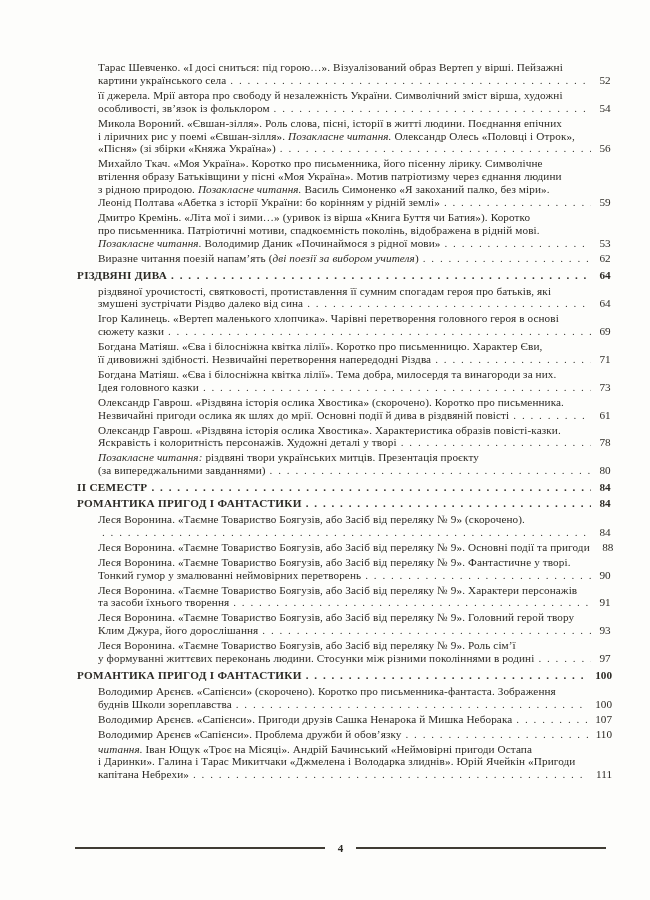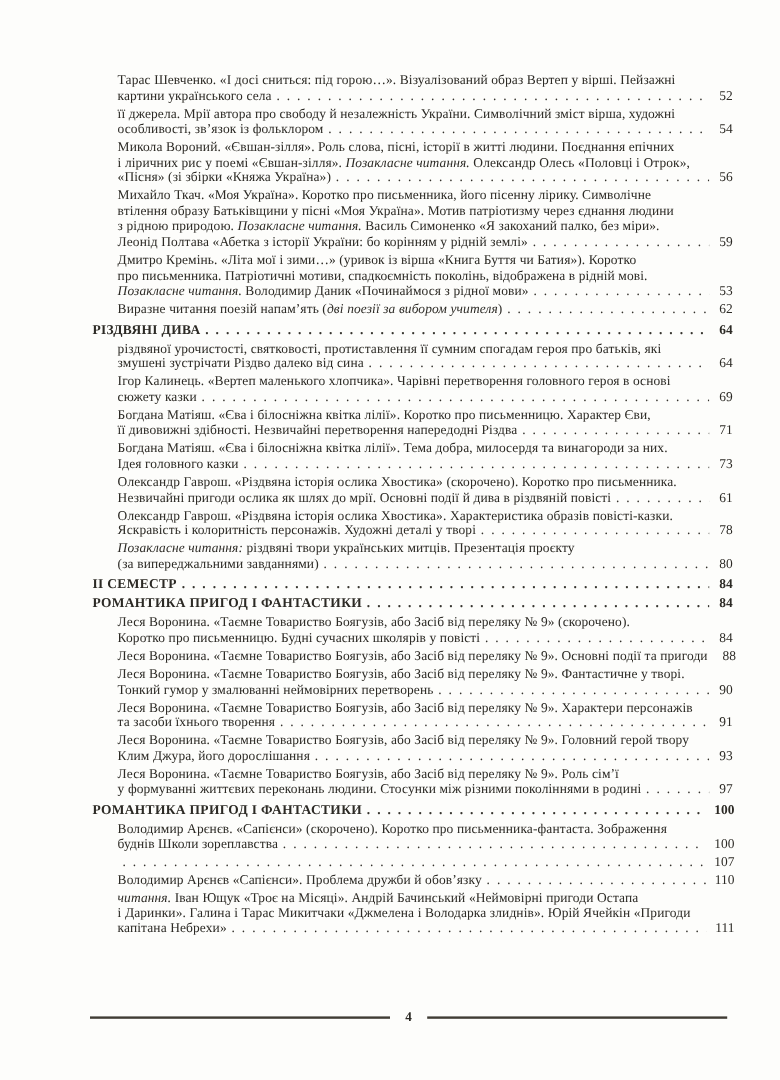--- a/index.html
+++ b/index.html
@@ -211,21 +211,20 @@
           <span class="txt"><span>РОМАНТИКА ПРИГОД І ФАНТАСТИКИ</span></span>
           <span class="dots">. . . . . . . . . . . . . . . . . . . . . . . . . . . . . . . . . . . . . . . . . . . . . . . . . . . . . . . . . . . . . . . . . . . . . . . . . . . . . . . . . . . . . . . . . . . . . . . . . . . . . . . . . . . . . . . . . . . . . . . . </span>
           <span class="pg">84</span>
         </div>
       </div>
       <div class="entry">
         <div class="line">
           <span class="txt"><span>Леся Воронина. «Таємне Товариство Боягузів, або Засіб від переляку № 9» (скорочено).</span></span>
         </div>
         <div class="line">
-          <span class="txt"><span>Коротко про письменницю. Будні сучасних школярів у повісті</span></span>
           <span class="dots">. . . . . . . . . . . . . . . . . . . . . . . . . . . . . . . . . . . . . . . . . . . . . . . . . . . . . . . . . . . . . . . . . . . . . . . . . . . . . . . . . . . . . . . . . . . . . . . . . . . . . . . . . . . . . . . . . . . . . . . . </span>
           <span class="pg">84</span>
         </div>
       </div>
       <div class="entry">
         <div class="line">
           <span class="txt"><span>Леся Воронина. «Таємне Товариство Боягузів, або Засіб від переляку № 9». Основні події та пригоди</span></span>
           <span class="dots">. . . . . . . . . . . . . . . . . . . . . . . . . . . . . . . . . . . . . . . . . . . . . . . . . . . . . . . . . . . . . . . . . . . . . . . . . . . . . . . . . . . . . . . . . . . . . . . . . . . . . . . . . . . . . . . . . . . . . . . . </span>
           <span class="pg">88</span>
         </div>
@@ -282,20 +281,21 @@
           <span class="txt"><span>Володимир Арєнєв. «Сапієнси» (скорочено). Коротко про письменника-фантаста. Зображення</span></span>
         </div>
         <div class="line">
           <span class="txt"><span>буднів Школи зореплавства</span></span>
           <span class="dots">. . . . . . . . . . . . . . . . . . . . . . . . . . . . . . . . . . . . . . . . . . . . . . . . . . . . . . . . . . . . . . . . . . . . . . . . . . . . . . . . . . . . . . . . . . . . . . . . . . . . . . . . . . . . . . . . . . . . . . . . </span>
           <span class="pg">100</span>
         </div>
       </div>
       <div class="entry">
         <div class="line">
+          <span class="txt"><span>Володимир Арєнєв. «Сапієнси». Пригоди друзів Сашка Ненарока й Мишка Неборака</span></span>
           <span class="dots">. . . . . . . . . . . . . . . . . . . . . . . . . . . . . . . . . . . . . . . . . . . . . . . . . . . . . . . . . . . . . . . . . . . . . . . . . . . . . . . . . . . . . . . . . . . . . . . . . . . . . . . . . . . . . . . . . . . . . . . . </span>
           <span class="pg">107</span>
         </div>
       </div>
       <div class="entry">
         <div class="line">
           <span class="txt"><span>Володимир Арєнєв «Сапієнси». Проблема дружби й обов’язку</span></span>
           <span class="dots">. . . . . . . . . . . . . . . . . . . . . . . . . . . . . . . . . . . . . . . . . . . . . . . . . . . . . . . . . . . . . . . . . . . . . . . . . . . . . . . . . . . . . . . . . . . . . . . . . . . . . . . . . . . . . . . . . . . . . . . . </span>
           <span class="pg">110</span>
         </div>

